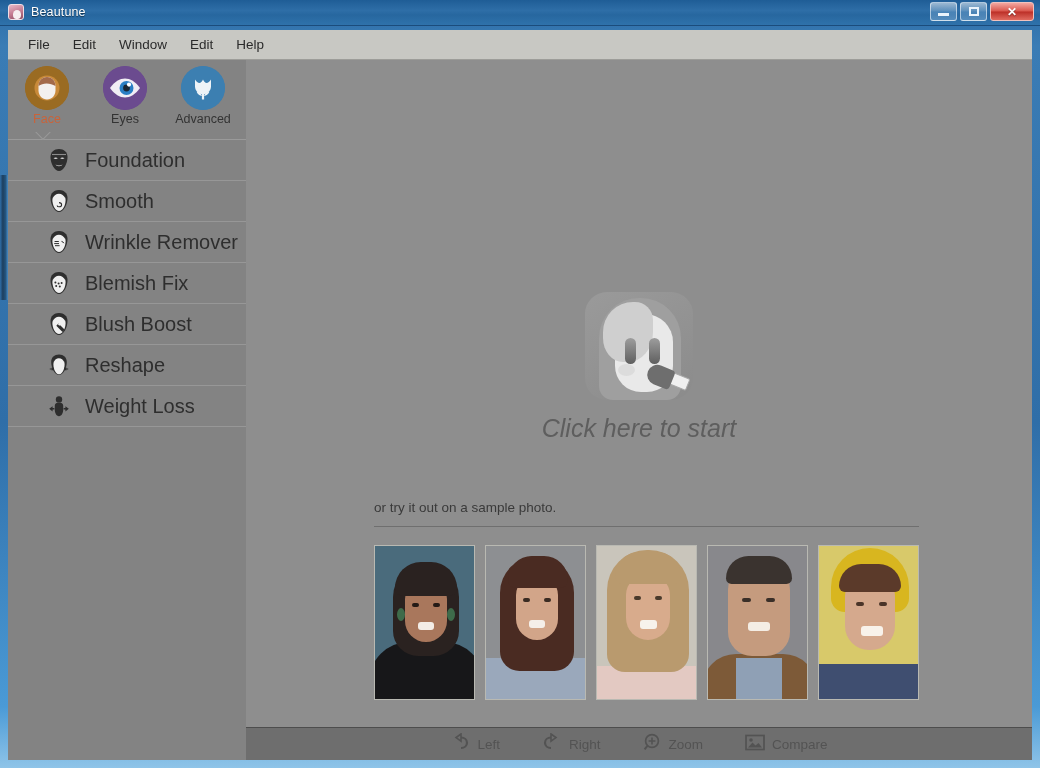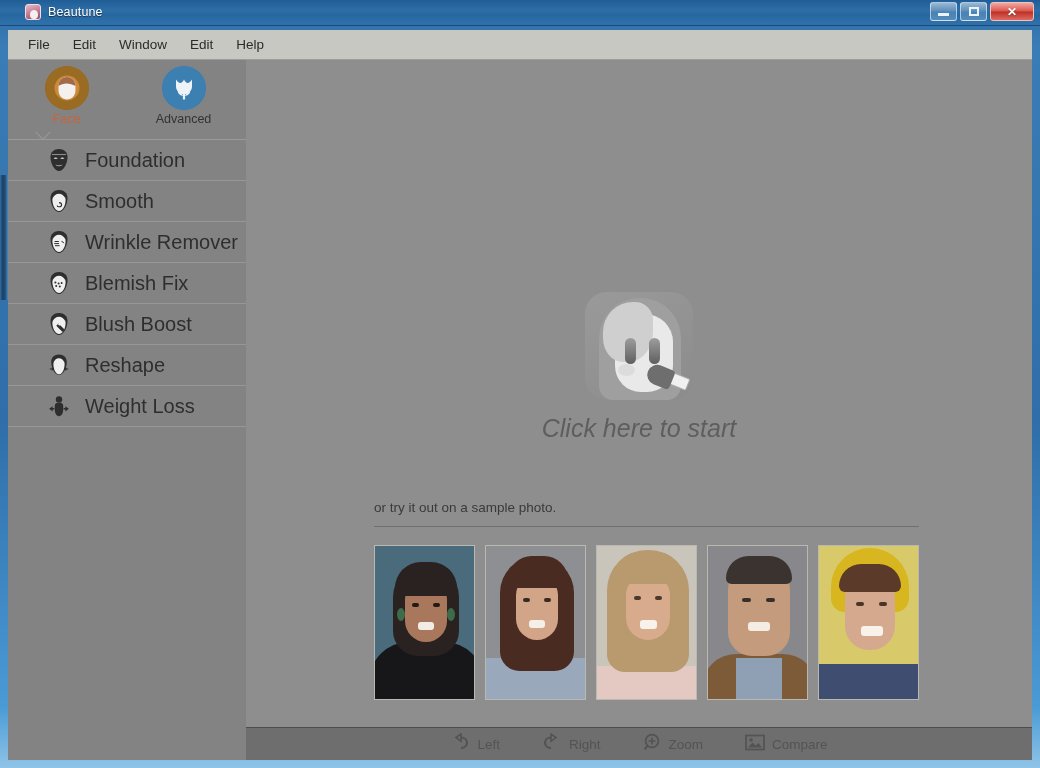--- a/index.html
+++ b/index.html
@@ -15,21 +15,21 @@
     position: absolute; left: 0; top: 0; width: 1040px; height: 768px;
     background: linear-gradient(180deg,#2c6ba5 0%, #3a7cb5 6%, #2f6ea8 55%, #4a9ad6 92%, #8fc4e8 100%);
     padding: 0;
   }
   #titlebar {
     position: absolute; left: 0; top: 0; width: 1040px; height: 26px;
     background: linear-gradient(180deg,#1f5d96 0%,#2e6ea7 42%,#27679f 60%,#2f72ab 100%);
     border-bottom: 1px solid #1b4c7c;
   }
   #title-left {
-    position: absolute; left: 8px; top: 4px; display: flex; align-items: center; gap: 7px; margin-left: 17px;
+    position: absolute; left: 8px; top: 4px; display: flex; align-items: center; gap: 7px;
   }
   #app-icon {
     width: 16px; height: 16px; border-radius: 3px;
     background: linear-gradient(160deg,#e8b9c8 0%,#c2788f 55%,#8a4a60 100%);
     border: 1px solid #f0dfe6;
     position: relative; overflow: hidden;
   }
   #app-icon:after {
     content: ""; position: absolute; left: 4px; top: 5px; width: 8px; height: 9px;
     background: #f6eef0; border-radius: 50% 50% 45% 45%;
@@ -227,20 +227,32 @@
               <svg width="44" height="44" viewBox="0 0 44 44" aria-hidden="true">
                 <circle cx="22" cy="22" r="22" fill="#9a6b22"></circle>
                 <circle cx="22" cy="22" r="12.5" fill="#c98a3a"></circle>
                 <path d="M13.5 20c0-5.2 3.8-9 8.5-9s8.5 3.8 8.5 9v4.5c0 5-3.8 9-8.5 9s-8.5-4-8.5-9z" fill="#f3f0ee"></path>
                 <path d="M13.5 20c0-5.2 3.8-9 8.5-9s8.5 3.8 8.5 9c-3-1.6-5.5-2.6-9-2.6-3.2 0-5.6 1-8 2.6z" fill="#a36a4a"></path>
               </svg>
             </div>
             <div class="mode-label">Face</div>
           </div>
 
+          <div class="mode-tab">
+            <div class="mode-circle" style="background:#6b4b8f">
+              <svg width="44" height="44" viewBox="0 0 44 44" aria-hidden="true">
+                <circle cx="22" cy="22" r="22" fill="#6b4b8f"></circle>
+                <path d="M7 22c4.5-6.5 10-9.5 15-9.5S32.5 15.5 37 22c-4.5 6.5-10 9.5-15 9.5S11.5 28.5 7 22z" fill="#f1eef5"></path>
+                <circle cx="23.5" cy="22" r="7" fill="#2a7fc4"></circle>
+                <circle cx="23.5" cy="22" r="3.4" fill="#1b2733"></circle>
+                <circle cx="26" cy="18.6" r="2.1" fill="#ffffff"></circle>
+              </svg>
+            </div>
+            <div class="mode-label">Eyes</div>
+          </div>
 
 
           <div class="mode-tab">
             <div class="mode-circle" style="background:#3c7fb1">
               <svg width="44" height="44" viewBox="0 0 44 44" aria-hidden="true">
                 <circle cx="22" cy="22" r="22" fill="#3c7fb1"></circle>
                 <path d="M14 13.5c1.4 2.3 2.9 3.4 4.4 3.4 1.3 0 2.6-1.1 3.6-3.4 1 2.3 2.3 3.4 3.6 3.4 1.5 0 3-1.1 4.4-3.4v6.8c0 4.6-3.6 8-8 8s-8-3.4-8-8z" fill="#eef3f7"></path>
                 <rect x="20.9" y="25" width="2.2" height="8.5" fill="#eef3f7"></rect>
                 <path d="M21 30c-2.8-.6-4.6-2-5.4-4.3 2.8.3 4.6 1.6 5.4 4.3z" fill="#eef3f7"></path>
                 <path d="M23 30c2.8-.6 4.6-2 5.4-4.3-2.8.3-4.6 1.6-5.4 4.3z" fill="#eef3f7"></path>

